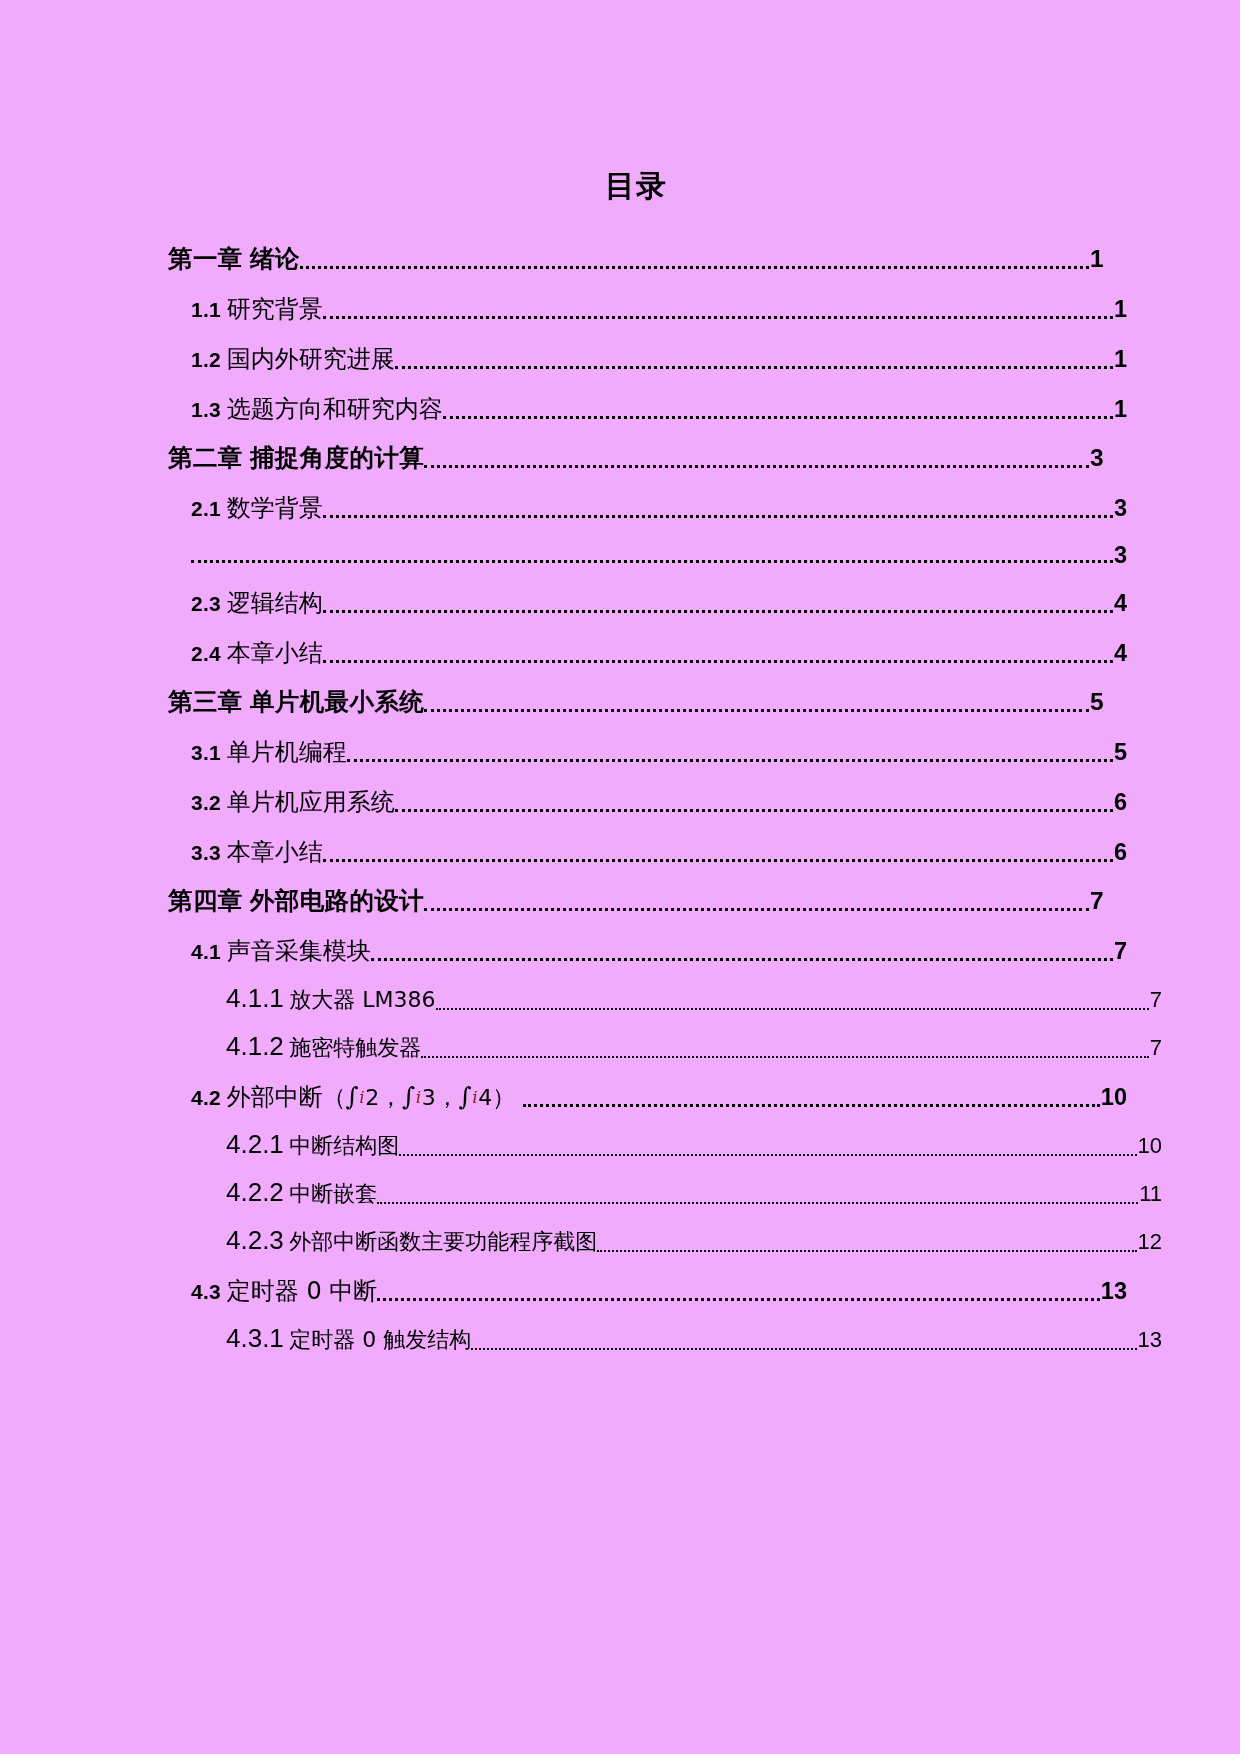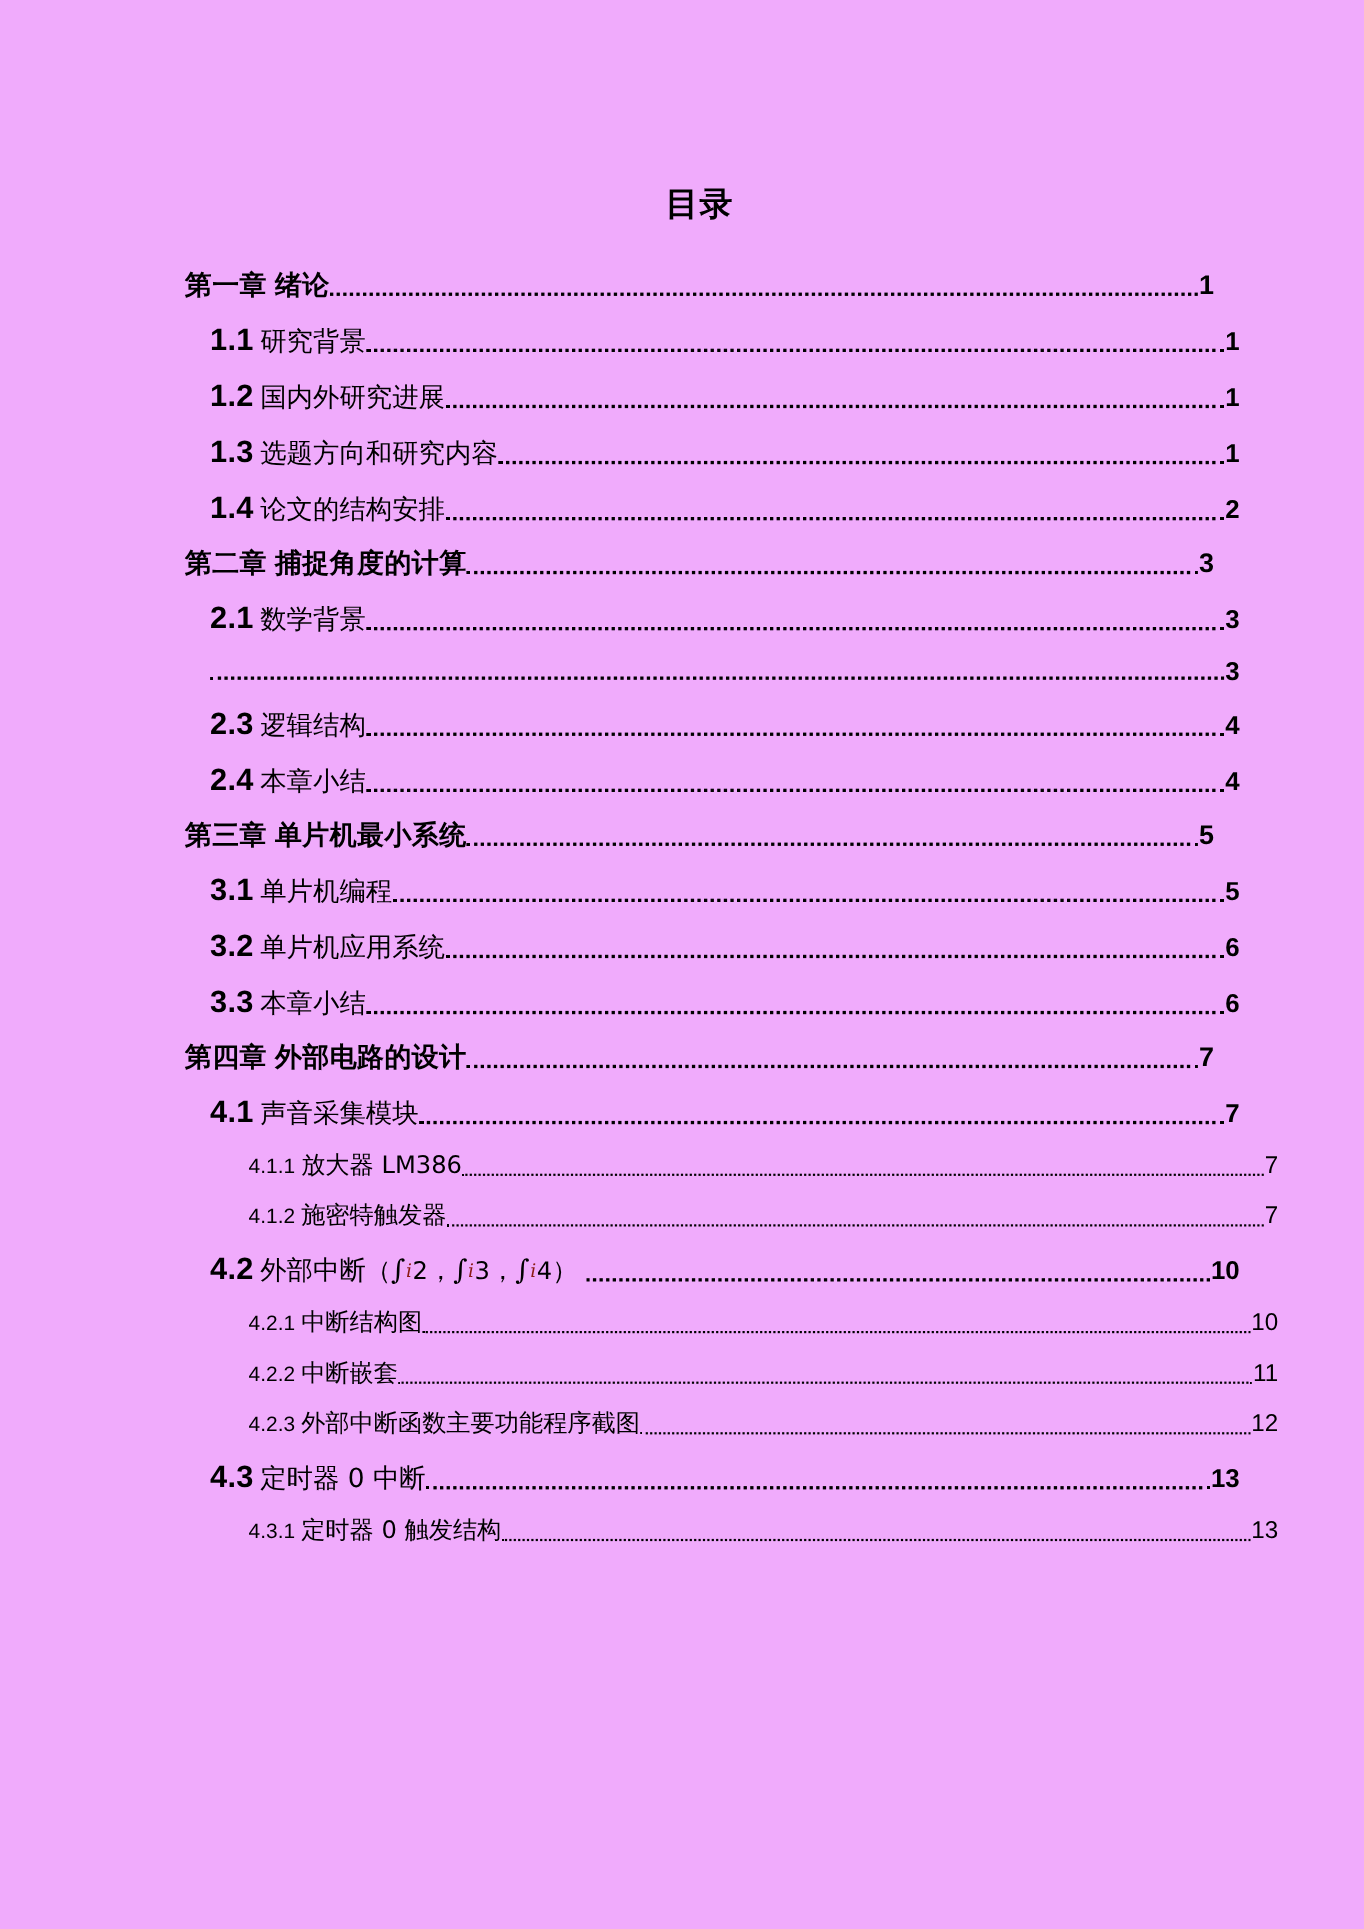--- a/index.html
+++ b/index.html
@@ -94,41 +94,41 @@
   
   .lvl2 {
     font-size: 24px;
     font-weight: normal;
     margin-top: 18px;
     padding-left: 23px;
   }
   .lvl2 .num {
     font-family: "Liberation Sans", "DejaVu Sans", sans-serif;
     font-weight: bold;
-    font-size: 28px;
+    font-size: 21px;
     letter-spacing: 0.2px;
   }
   .lvl2 .toc-leader::before { border-bottom-width: 3.2px; }
   .lvl2 .toc-page {
     font-family: "Liberation Sans", "DejaVu Sans", sans-serif;
     font-weight: bold;
     font-size: 23.5px;
   }
 
   
   .lvl3 {
     font-size: 22px;
     font-weight: normal;
     margin-top: 16px;
     padding-left: 58px;
   }
   .lvl3 .num {
     font-family: "Liberation Sans", "DejaVu Sans", sans-serif;
     font-weight: normal;
-    font-size: 19px;
+    font-size: 26px;
   }
   .lvl3 .toc-leader::before { border-bottom-width: 2.2px; }
   .lvl3 .toc-page {
     font-family: "Liberation Sans", "DejaVu Sans", sans-serif;
     font-weight: normal;
     font-size: 22px;
   }
 
   .cn {
     font-family: "DejaVu Sans", "Liberation Sans", sans-serif;
@@ -182,25 +182,20 @@
         <li class="toc-entry lvl2">
           <span class="toc-label"><span class="num">1.2</span>&nbsp;<span class="cn">国内外研究进展</span></span>
           <span class="toc-leader"></span>
           <span class="toc-page">1</span>
         </li>
         <li class="toc-entry lvl2">
           <span class="toc-label"><span class="num">1.3</span>&nbsp;<span class="cn">选题方向和研究内容</span></span>
           <span class="toc-leader"></span>
           <span class="toc-page">1</span>
         </li>
-        <li class="toc-entry lvl2">
-          <span class="toc-label"><span class="num">1.4</span>&nbsp;<span class="cn">论文的结构安排</span></span>
-          <span class="toc-leader"></span>
-          <span class="toc-page">2</span>
-        </li>
         <li class="toc-entry lvl1">
           <span class="toc-label"><span class="num">第二章</span>&nbsp;<span class="cn">捕捉角度的计算</span></span>
           <span class="toc-leader"></span>
           <span class="toc-page">3</span>
         </li>
         <li class="toc-entry lvl2">
           <span class="toc-label"><span class="num">2.1</span>&nbsp;<span class="cn">数学背景</span></span>
           <span class="toc-leader"></span>
           <span class="toc-page">3</span>
         </li>

